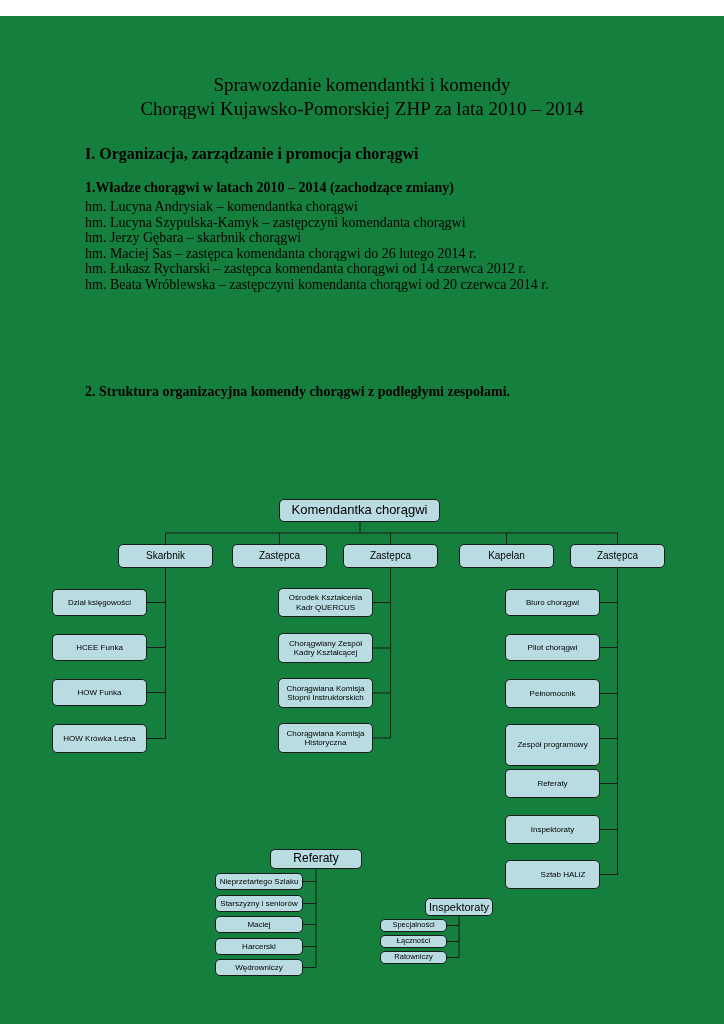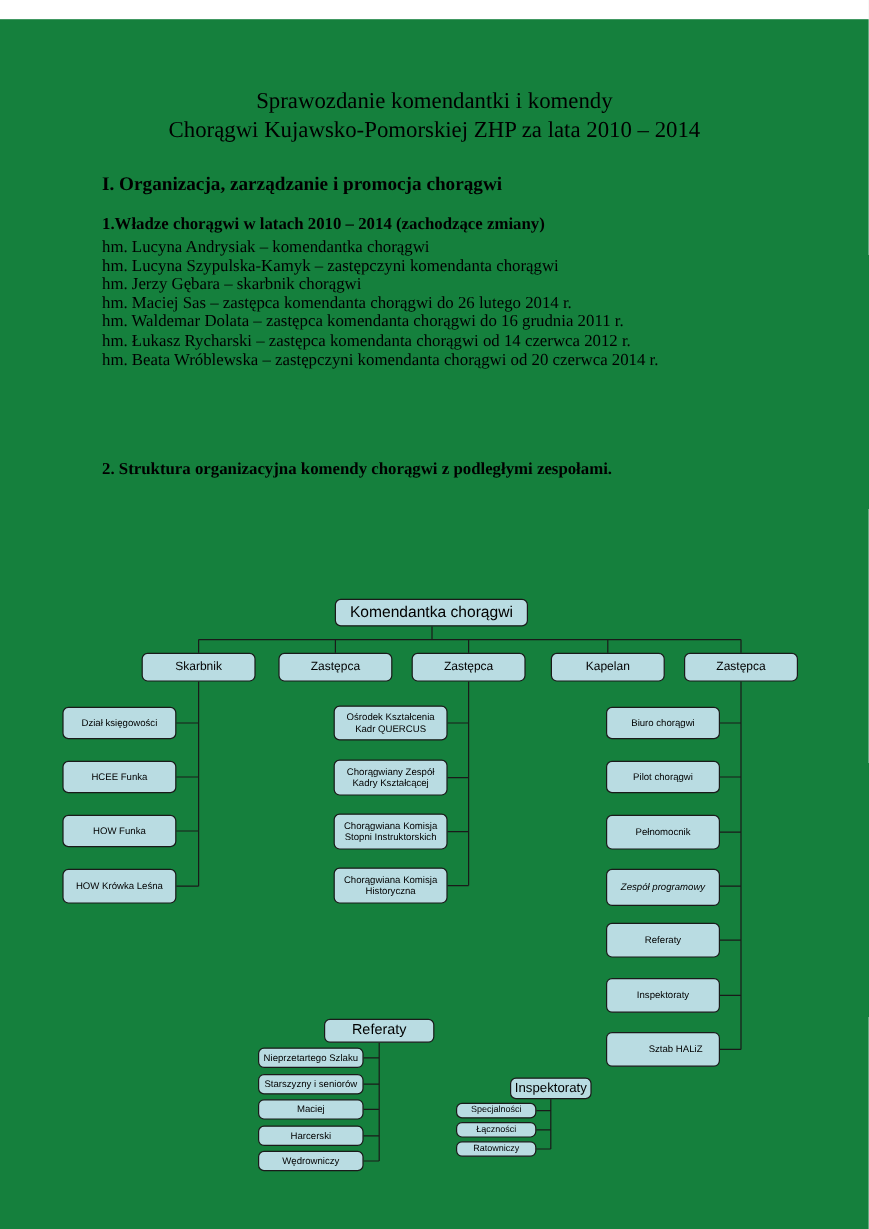--- a/index.html
+++ b/index.html
@@ -38,21 +38,20 @@
   <div class="title-line" style="top:82px;">Chorągwi Kujawsko-Pomorskiej ZHP za lata 2010 – 2014</div>
 
   <div class="heading-1" style="top:129px;">I. Organizacja, zarządzanie i promocja chorągwi</div>
   <div class="heading-2" style="top:164px;">1.Władze chorągwi w latach 2010 – 2014 (zachodzące zmiany)</div>
 
   <div class="people">
     <div>hm. Lucyna Andrysiak – komendantka chorągwi</div>
     <div>hm. Lucyna Szypulska-Kamyk – zastępczyni komendanta chorągwi</div>
     <div>hm. Jerzy Gębara – skarbnik chorągwi</div>
     <div>hm. Maciej Sas – zastępca komendanta chorągwi do 26 lutego 2014 r.</div>
-    <div>hm. Waldemar Dolata – zastępca komendanta chorągwi do 16 grudnia 2011 r.</div>
     <div>hm. Łukasz Rycharski – zastępca komendanta chorągwi od 14 czerwca 2012 r.</div>
     <div>hm. Beata Wróblewska – zastępczyni komendanta chorągwi od 20 czerwca 2014 r.</div>
   </div>
 
   <div class="heading-2" style="top:368px;">2. Struktura organizacyjna komendy chorągwi z podległymi zespołami.</div>
 
   <svg class="connectors" width="724" height="1024">
 
     <path d="M360 506 V517 M165.5 517 H617.5 M165.5 517 V528 M279.5 517 V528 M390.5 517 V528 M506.5 517 V528 M617.5 517 V528"></path>
 
@@ -81,21 +80,21 @@
   <div class="node node-child" style="left:52px; top:708px; width:95px; height:29px;">HOW Krówka Leśna</div>
 
   <div class="node node-child" style="left:278px; top:572px; width:95px; height:29px;">Ośrodek Kształcenia Kadr QUERCUS</div>
   <div class="node node-child" style="left:278px; top:617px; width:95px; height:30px;">Chorągwiany Zespół Kadry Kształcącej</div>
   <div class="node node-child" style="left:278px; top:662px; width:95px; height:30px;">Chorągwiana Komisja Stopni Instruktorskich</div>
   <div class="node node-child" style="left:278px; top:707px; width:95px; height:30px;">Chorągwiana Komisja Historyczna</div>
 
   <div class="node node-child" style="left:505px; top:573px; width:95px; height:27px;">Biuro chorągwi</div>
   <div class="node node-child" style="left:505px; top:618px; width:95px; height:27px;">Pilot chorągwi</div>
   <div class="node node-child" style="left:505px; top:663px; width:95px; height:29px;">Pełnomocnik</div>
-  <div class="node node-child" style="left:505px; top:708px; width:95px; height:31px;font-style:italic;">Zespół programowy</div>
+  <div class="node node-child" style="left:505px; top:708px; width:95px; height:42px;">Zespół programowy</div>
   <div class="node node-child" style="left:505px; top:753px; width:95px; height:29px;">Referaty</div>
   <div class="node node-child" style="left:505px; top:799px; width:95px; height:29px;">Inspektoraty</div>
   <div class="node node-child" style="left:505px; top:844px; width:95px; height:29px;padding-left:24px;">Sztab HALiZ</div>
 
   <div class="node node-group-lg" style="left:270px; top:833px; width:92px; height:20px;">Referaty</div>
   <div class="node node-child" style="left:215px; top:857px; width:88px; height:17px;">Nieprzetartego Szlaku</div>
   <div class="node node-child" style="left:215px; top:879px; width:88px; height:17px;">Starszyzny i seniorów</div>
   <div class="node node-child" style="left:215px; top:900px; width:88px; height:17px;">Maciej</div>
   <div class="node node-child" style="left:215px; top:922px; width:88px; height:17px;">Harcerski</div>
   <div class="node node-child" style="left:215px; top:943px; width:88px; height:17px;">Wędrowniczy</div>

